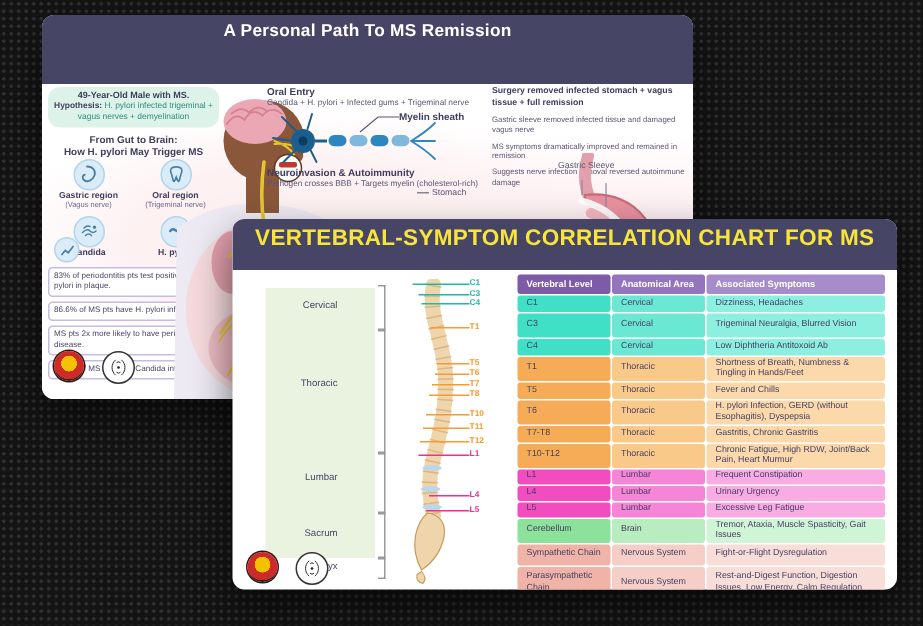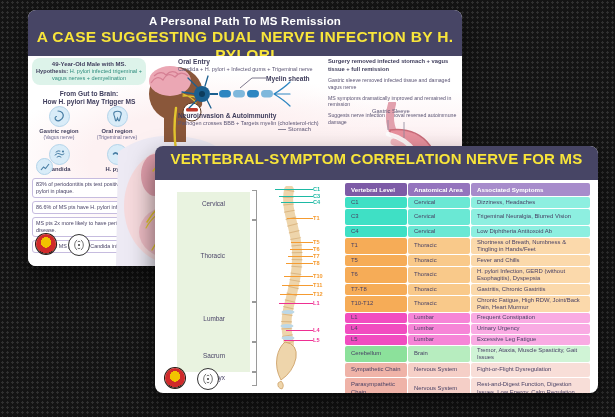--- a/index.html
+++ b/index.html
@@ -90,21 +90,20 @@
   #front-logos{left:10px;top:222px;}
 </style>
 </head>
 <body>
 
 <div id="stage">
 
   <div class="card" id="back-card">
     <div class="band" id="back-band">
       <div class="band-sub">A Personal Path To MS Remission</div>
-      <div class="band-main">A CASE SUGGESTING DUAL NERVE INFECTION BY H. PYLORI</div>
     </div>
     <div id="back-body">
 
       <div class="profile-box">
         <div class="profile-title">49-Year-Old Male with MS.</div>
         <div class="profile-line"><b>Hypothesis:</b> <span>H. pylori infected trigeminal + vagus nerves + demyelination</span></div>
       </div>
       <div class="gut-head">
         <div>From Gut to Brain:</div>
         <div>How H. pylori May Trigger MS</div>
@@ -241,21 +240,21 @@
           <path d="M68,104 l10,4 M74,101 l-3,11 M66,109 l13,-3 M71,100 l4,10"></path>
         </g>
         <path d="M48,18 v10 M64,20 v16" stroke="#8a8699" stroke-width="0.8"></path>
       </svg>
       <div class="sleeve-label">Gastric Sleeve</div>
     </div>
   </div>
 
   <div class="card" id="front-card">
     <div class="band" id="front-band">
-      <div class="front-title">VERTEBRAL-SYMPTOM CORRELATION NERVE FOR MS</div>
+      <div class="front-title">VERTEBRAL-SYMPTOM CORRELATION CHART FOR MS</div>
     </div>
 
     <div class="green-panel"></div>
 
     <div class="region-label" style="top:54px;">Cervical</div>
     <div class="region-label" style="top:106px;">Thoracic</div>
     <div class="region-label" style="top:169px;">Lumbar</div>
     <div class="region-label" style="top:206px;">Sacrum</div>
     <div class="region-label" style="top:228px;">Coccyx</div>
 

